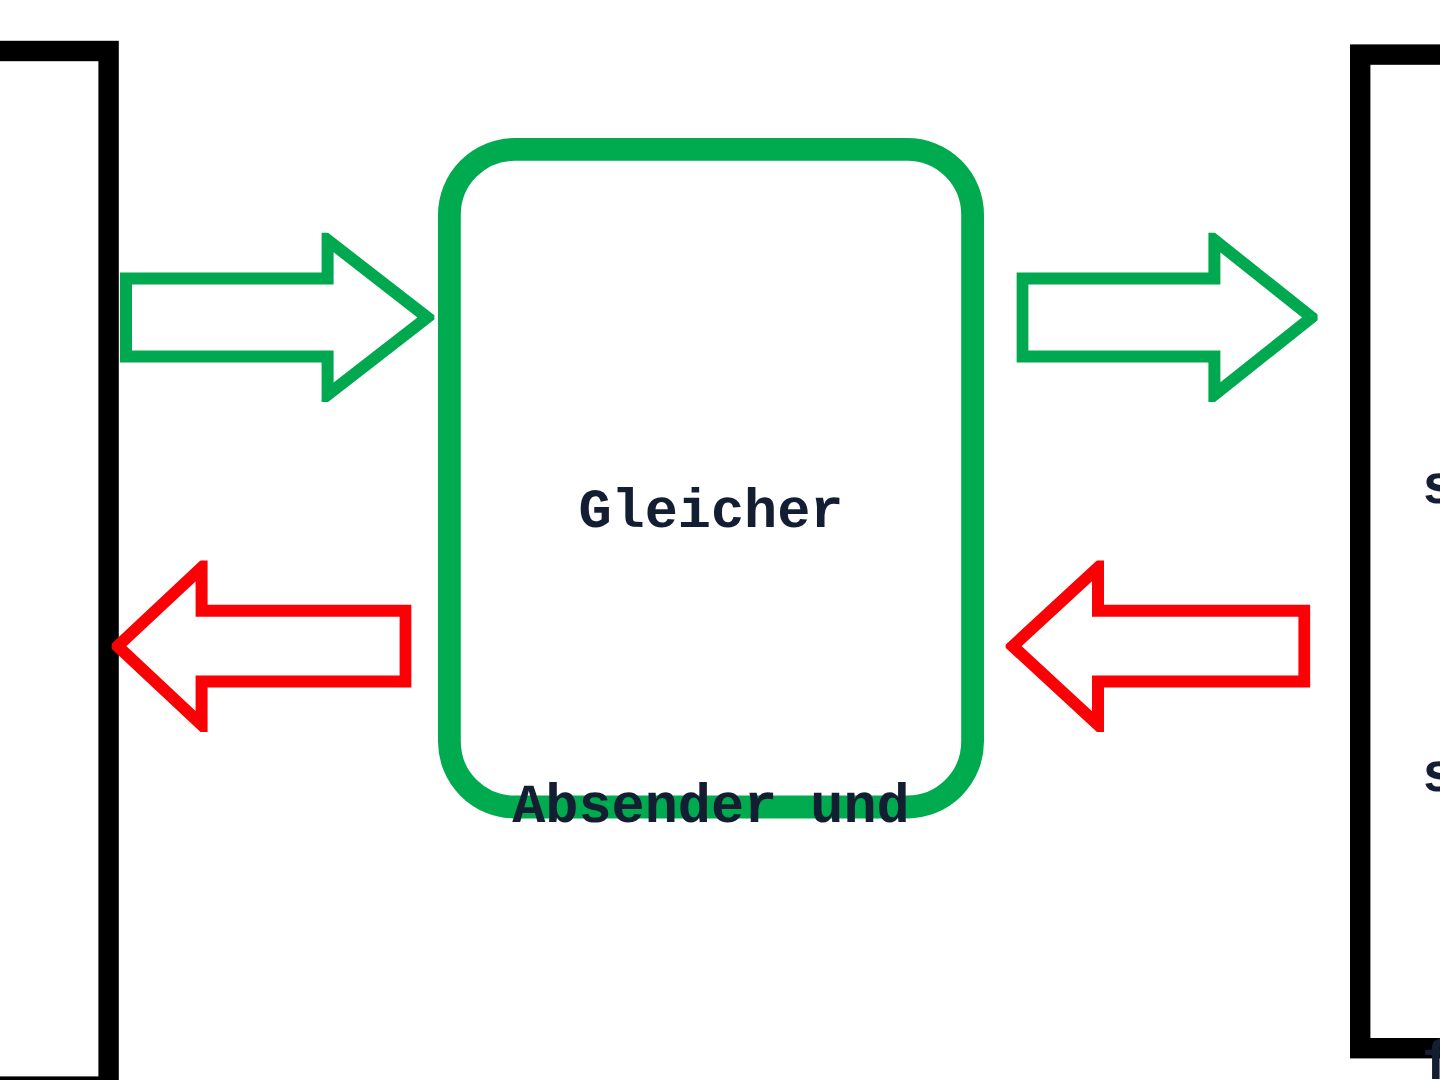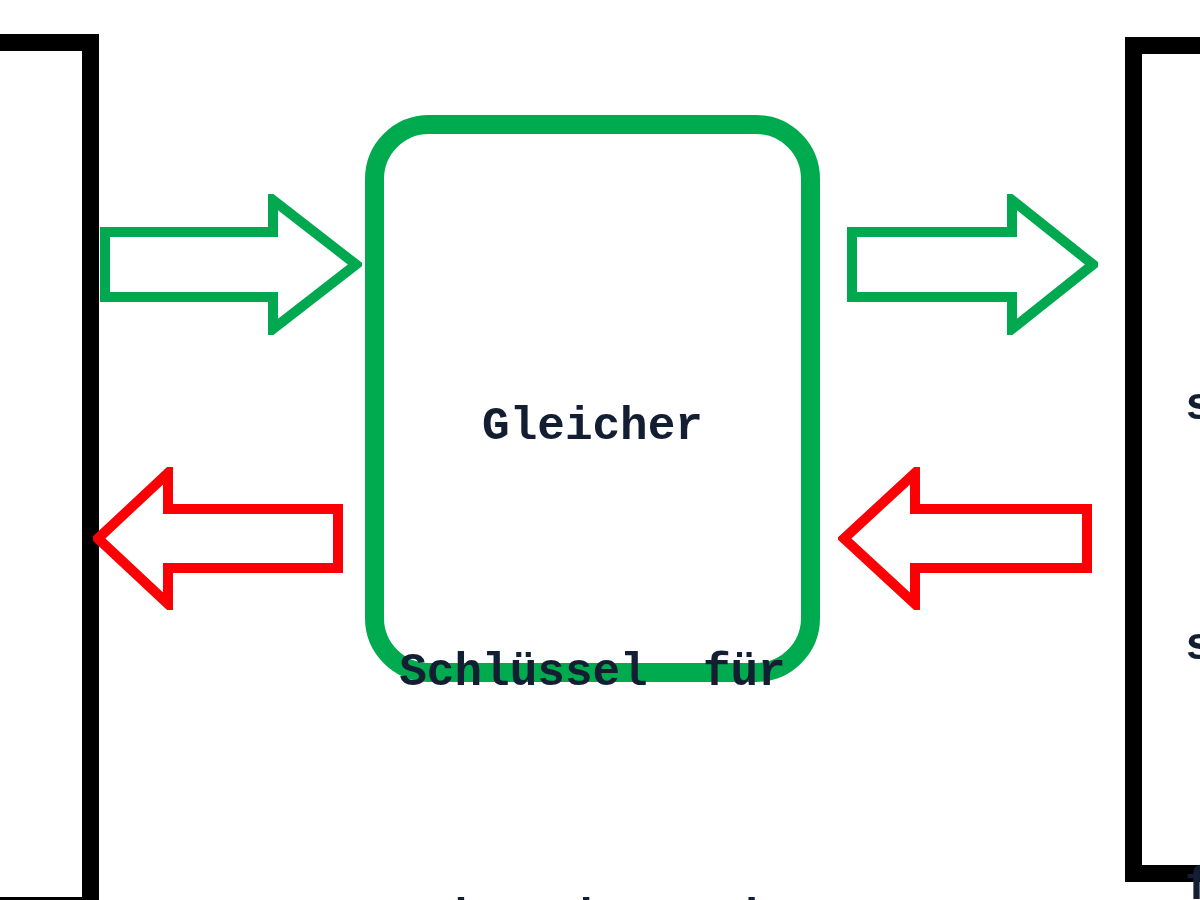--- a/index.html
+++ b/index.html
@@ -39,21 +39,20 @@
     <polygon points="5,38 173,38 173,6 256,70.5 173,135 173,103 5,103" style="stroke: rgb(0, 169, 79);"></polygon>
   </svg>
 
   <svg class="arrow" style="left:93px;top:455px;" width="250" height="143" viewBox="0 0 250 143">
     <polygon points="245,42 75,42 75,6 5,71.5 75,137 75,101 245,101" style="stroke: rgb(251, 0, 5);"></polygon>
   </svg>
 
   <div class="key-box" style="border-color: rgb(0, 171, 80);">
     <div class="key-box-text">
       <div>Gleicher</div>
-      <div>Schlüssel  für</div>
       <div>Absender und</div>
       
     </div>
   </div>
 
   <svg class="arrow" style="left:847px;top:182px;" width="251" height="141" viewBox="0 0 251 141">
     <polygon points="5,38 165,38 165,6 246,70.5 165,135 165,103 5,103" style="stroke: rgb(0, 169, 79);"></polygon>
   </svg>
 
   <svg class="arrow" style="left:838px;top:455px;" width="254" height="143" viewBox="0 0 254 143">

